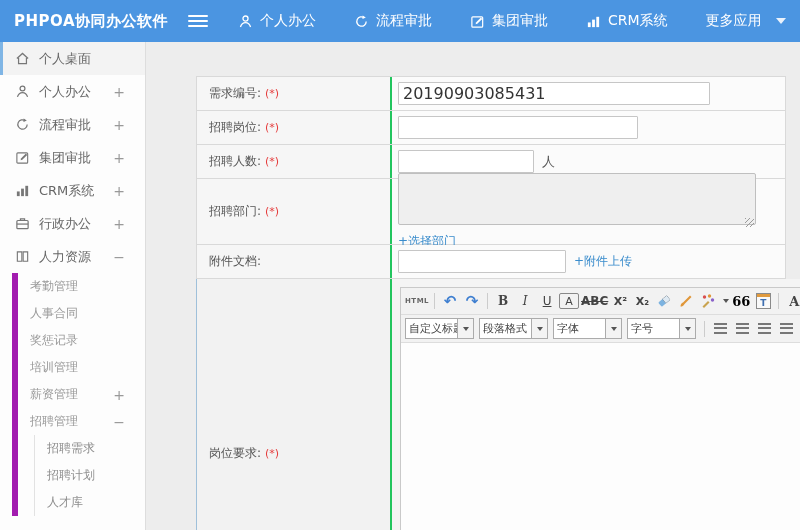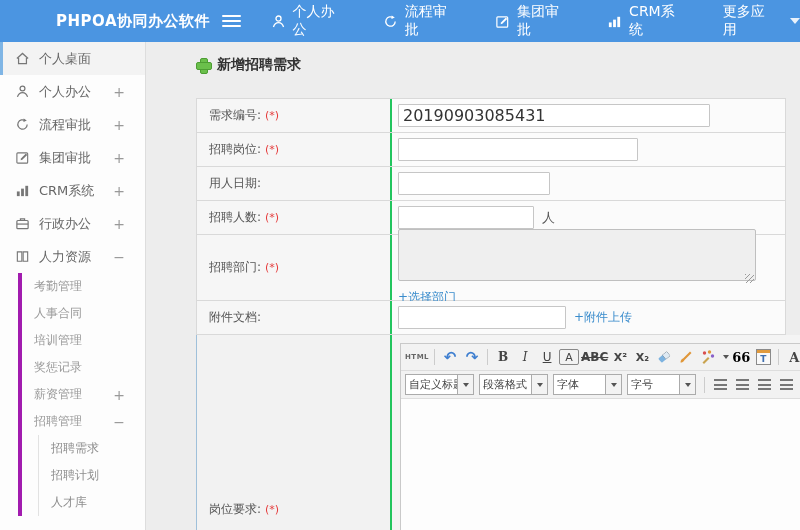--- a/index.html
+++ b/index.html
@@ -1,40 +1,40 @@
 <!DOCTYPE html>
 <html><head>
 <meta charset="utf-8">
 <style>
   * { margin:0; padding:0; box-sizing:border-box; }
   html,body { width:800px; height:530px; overflow:hidden;
     font-family:"DejaVu Sans","Liberation Sans",sans-serif; background:#ededed; }
 
   
   .topbar { height:42px; background:#4b95e1; display:flex; align-items:center; color:#fff; }
-  .logo { width:188px; padding-left:14px; font-size:15px; font-weight:bold; letter-spacing:.5px;margin-left:42px; }
+  .logo { width:188px; padding-left:14px; font-size:15px; font-weight:bold; letter-spacing:.5px; }
   .burger { width:20px; display:flex; flex-direction:column; gap:3px; cursor:pointer; margin-right:30px; }
   .burger i { display:block; height:2px; background:#fff; border-radius:1px; }
   .nav-item { display:flex; align-items:center; gap:7px; font-size:14px; margin-right:38px; cursor:pointer; }
   .nav-item svg { width:15px; height:15px; }
   .caret { width:0; height:0; border-left:5px solid transparent; border-right:5px solid transparent;
            border-top:6px solid #eaf2fb; margin-left:-24px; }
 
   
   .wrap { display:flex; height:488px; }
   .sidebar { width:146px; background:#fdfdfd; border-right:1px solid #ddd; flex-shrink:0; }
   .content { flex:1; background:#ededed; padding:12px 0 0 50px; overflow:hidden; }
 
   
   .s-item { height:33px; display:flex; align-items:center; font-size:13px; color:#666; cursor:pointer; }
   .s-item.l1 { padding-left:15px; }
   .s-item.active { background:#f3f3f3; border-left:3px solid #7fb5e5; padding-left:12px; }
   .s-item svg { width:15px; height:15px; margin-right:9px; color:#777; flex-shrink:0; }
   .s-marker { margin-left:auto; margin-right:20px; color:#999; font-size:14px; }
-  .sub1 { margin-left:18px; border-left:4px solid #a21caf; }
+  .sub1 { margin-left:12px; border-left:6px solid #a21caf; }
   .sub1 .s-item { height:27px; padding-left:12px; font-size:12px; color:#999; }
   .sub2 { margin-left:16px; border-left:1px solid #e2e2e2; }
   .sub2 .s-item { padding-left:12px; color:#8d8d8d; }
 
   
   .title-row { display:flex; align-items:center; gap:7px; height:22px; }
   .plus-icon { width:14px; height:14px; position:relative; }
   .plus-icon::before, .plus-icon::after { content:""; position:absolute; background:#6abf4b;
      border:1px solid #4d9e33; border-radius:2px; }
   .plus-icon::before { left:4px; top:0; width:6px; height:14px; }
@@ -227,24 +227,24 @@
     </div>
 
     <div class="sub1">
       <div class="s-item">
           <span>考勤管理</span>
         </div>
       <div class="s-item">
           <span>人事合同</span>
         </div>
       <div class="s-item">
+          <span>奖惩记录</span>
+        </div>
+      <div class="s-item">
           <span>培训管理</span>
-        </div>
-      <div class="s-item">
-          <span>奖惩记录</span>
         </div>
       <div class="s-item">
           <span>薪资管理</span>
           <span class="s-marker">+</span>
         </div>
       <div class="s-item">
           <span>招聘管理</span>
           <span class="s-marker">−</span>
         </div>
       <div class="sub2">
@@ -255,24 +255,20 @@
             <span>招聘计划</span>
           </div>
         <div class="s-item">
             <span>人才库</span>
           </div>
       </div>
     </div>
   </div>
 
   <div class="content">
-    <div class="title-row">
-      <span class="plus-icon"></span>
-      <span class="page-title">新增招聘需求</span>
-    </div>
 
     <div class="form-table">
 
       <div class="frow h34">
         <div class="fcell-label">
           <span>需求编号:</span>
           <span class="req">(*)</span>
         </div>
         <div class="fcell-value">
           <input class="txt" style="width: 312px;" value="20190903085431">
@@ -282,28 +278,20 @@
       <div class="frow h34">
         <div class="fcell-label">
           <span>招聘岗位:</span>
           <span class="req">(*)</span>
         </div>
         <div class="fcell-value">
           <input class="txt" style="width: 240px;" value="">
         </div>
       </div>
 
-      <div class="frow h34">
-        <div class="fcell-label">
-          <span>用人日期:</span>
-        </div>
-        <div class="fcell-value">
-          <input class="txt" style="width: 152px;" value="">
-        </div>
-      </div>
 
       <div class="frow h34">
         <div class="fcell-label">
           <span>招聘人数:</span>
           <span class="req">(*)</span>
         </div>
         <div class="fcell-value">
           <input class="txt" style="width: 136px;" value="">
           <span class="suffix">人</span>
         </div>

